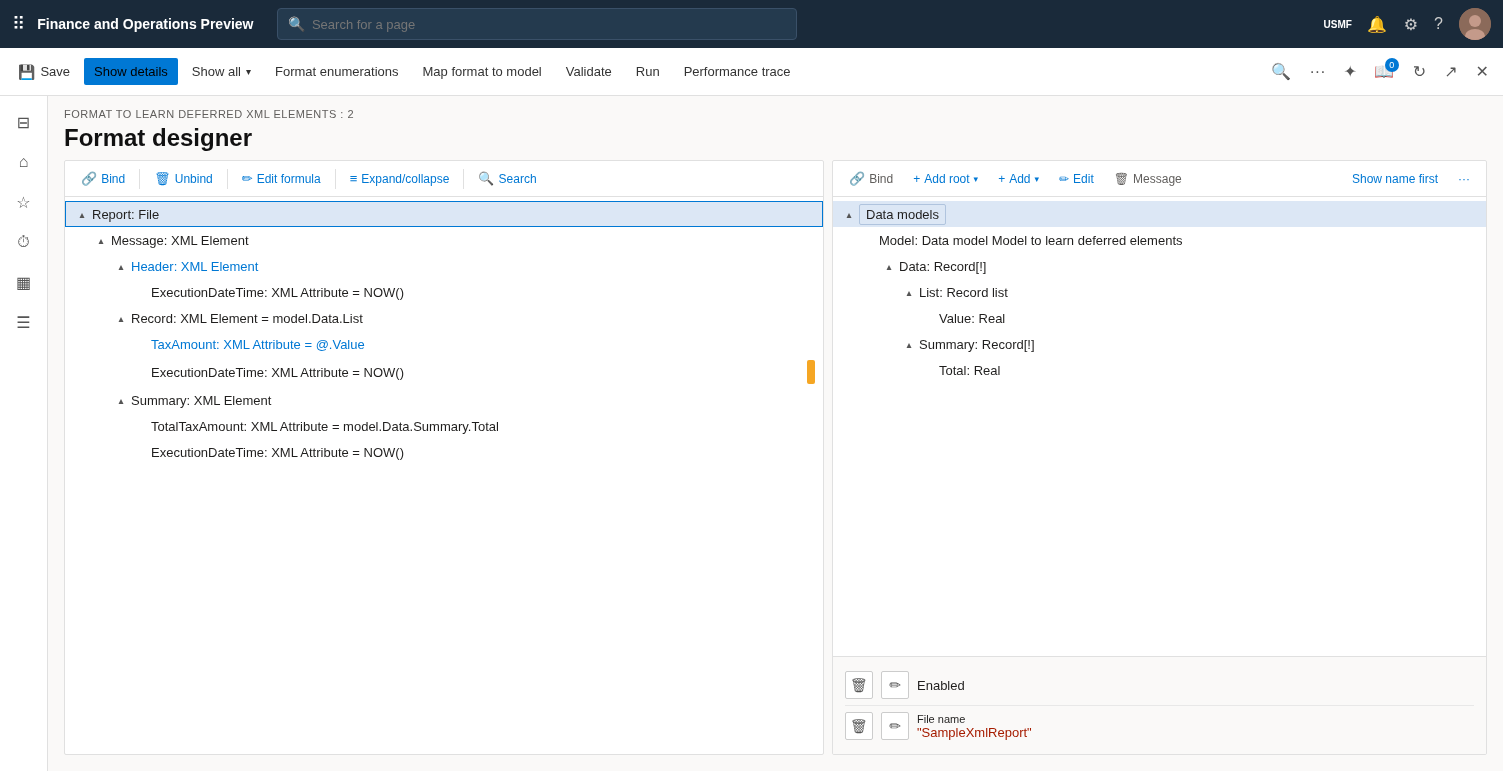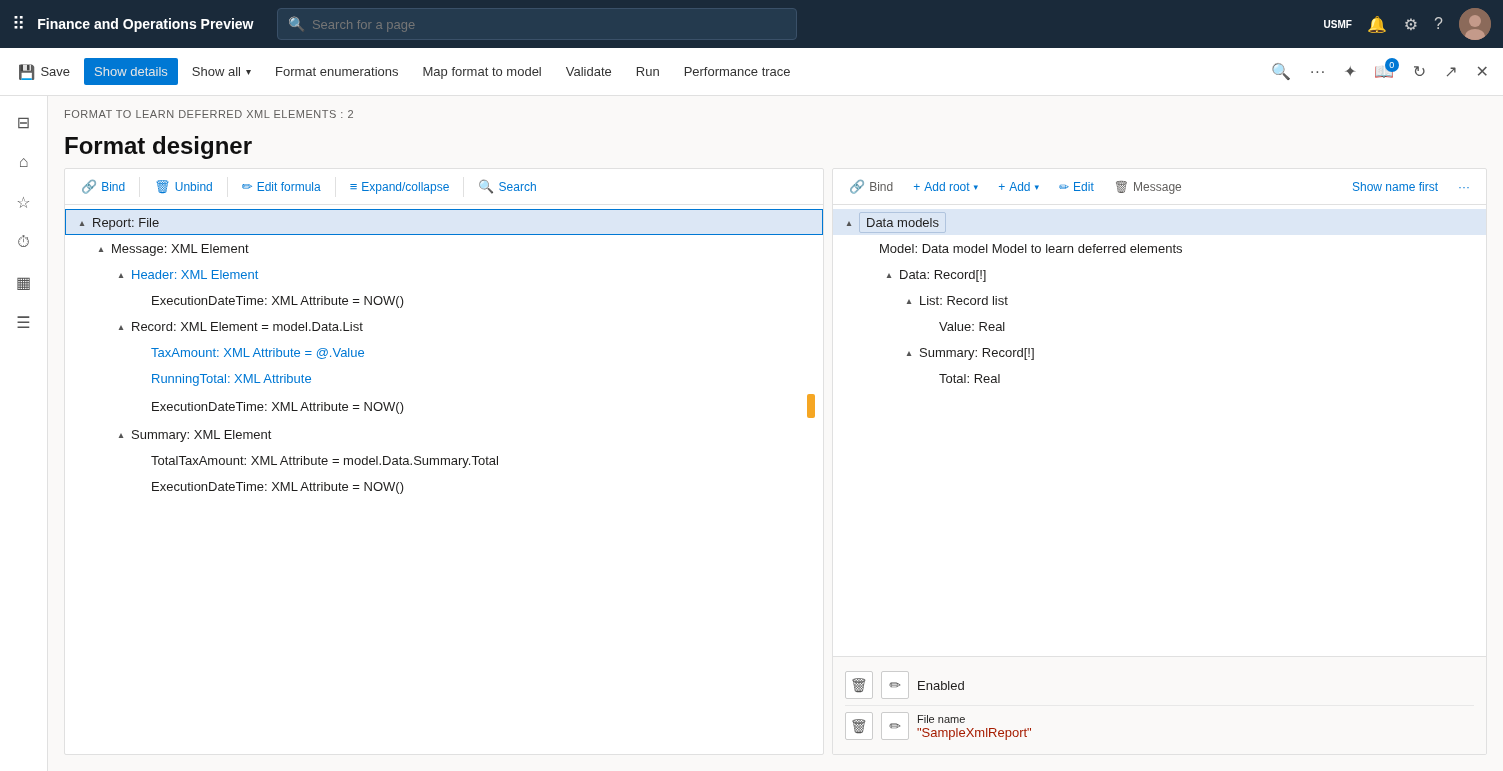--- a/index.html
+++ b/index.html
@@ -65,21 +65,21 @@
       border: none;
       background: transparent;
       cursor: pointer;
       font-size: 13px;
       color: #333;
       border-radius: 2px;
       white-space: nowrap;
     }
     .toolbar .btn.primary {
       background: #0078d4;
-      color: #e5e5e5;
+      color: #000000;
     }
     .toolbar .btn .icon { font-size: 14px; }
     .toolbar .btn.with-arrow::after { content: ' ▾'; font-size: 10px; }
     .toolbar .toolbar-right {
       margin-left: auto;
       display: flex;
       align-items: center;
       gap: 6px;
     }
     .toolbar .toolbar-right .icon-btn {
@@ -141,21 +141,21 @@
     
     .page-header {
       padding: 12px 16px 8px;
       background: #faf9f8;
     }
     .page-header .breadcrumb {
       font-size: 11px;
       color: #605e5c;
       text-transform: uppercase;
       letter-spacing: 0.5px;
-      margin-bottom: 12px;
+      margin-bottom: 4px;
     }
     .page-header .page-title {
       font-size: 24px;
       font-weight: 600;
       color: #111;
     }
 
     
     .designer-layout {
       display: flex;
@@ -494,25 +494,20 @@
             <span class="toggle">▴</span>
             <span class="item-text">Record: XML Element = model.Data.List</span>
           </div>
 
           <div class="tree-item">
             <span class="indent" style="width:60px;"></span>
             <span class="toggle"></span>
             <span class="item-text blue">TaxAmount: XML Attribute = @.Value</span>
           </div>
 
-          <div class="tree-item">
-            <span class="indent" style="width:60px;"></span>
-            <span class="toggle"></span>
-            <span class="item-text blue">RunningTotal: XML Attribute</span>
-          </div>
 
           <div class="tree-item">
             <span class="indent" style="width:60px;"></span>
             <span class="toggle"></span>
             <span class="item-text">ExecutionDateTime: XML Attribute = NOW()</span>
             <div class="right-indicator"></div>
           </div>
 
           <div class="tree-item">
             <span class="indent" style="width:40px;"></span>

